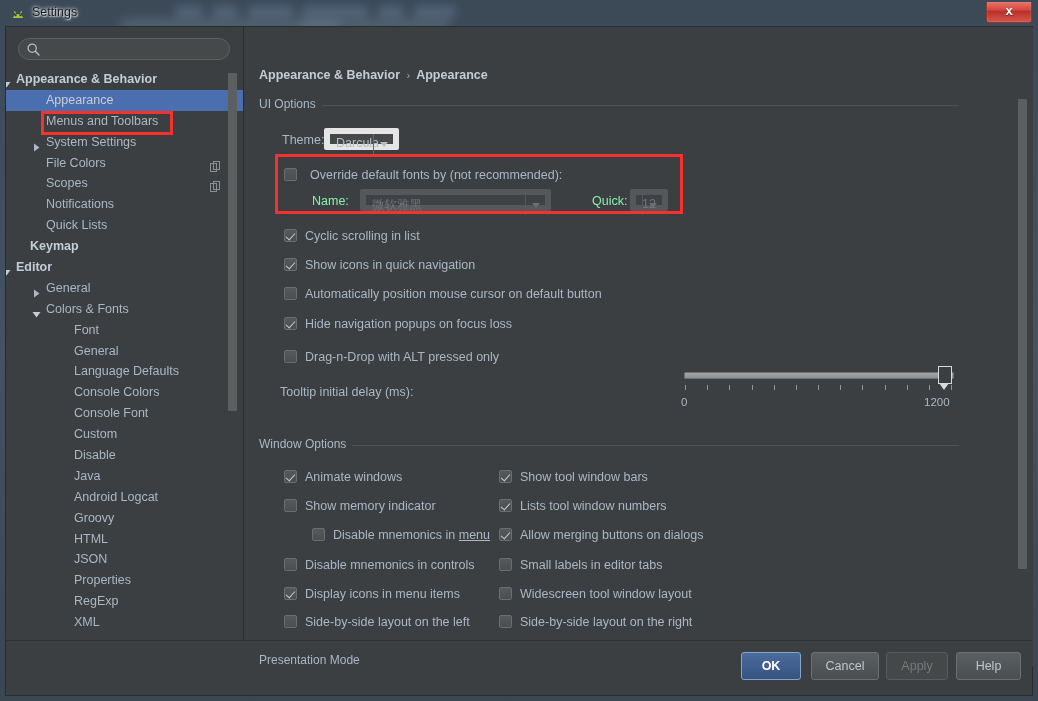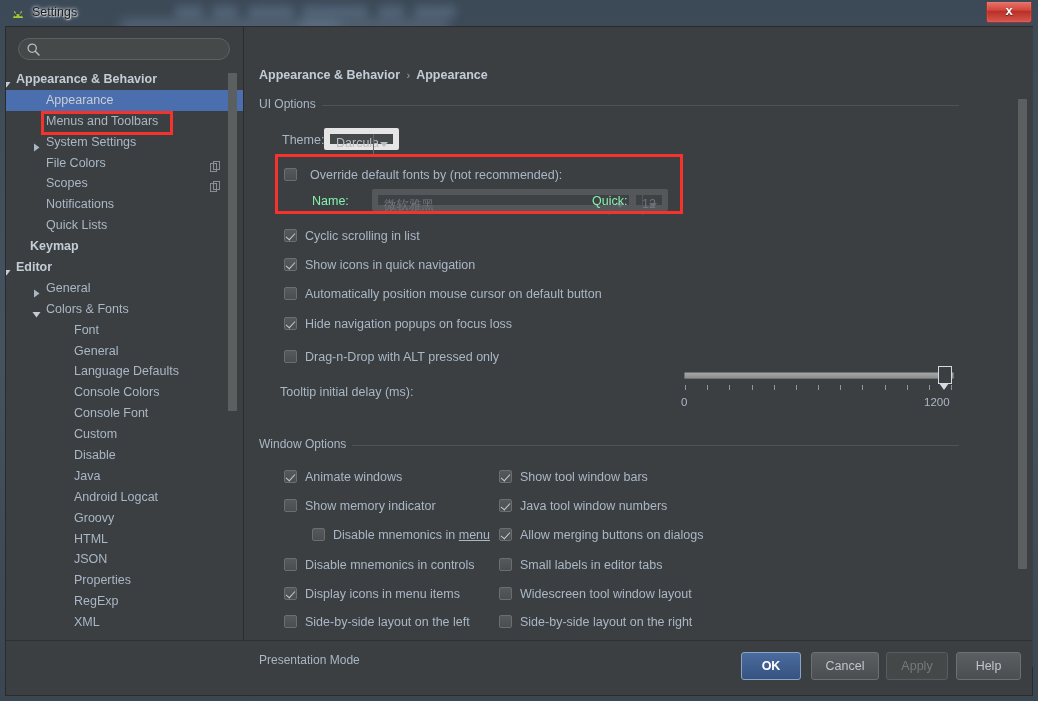--- a/index.html
+++ b/index.html
@@ -516,21 +516,21 @@
             <i class="tri-down"></i>
           </span>
       </div>
 
       <div class="cb-row" style="left:40px; top:137px;">
         <span class="cbx"></span>
         <span class="cb-label">Override default fonts by (not recommended):</span>
       </div>
 
       <span class="lbl-txt lbl-dim" style="position:absolute; left:68px; top:167px;">Name:</span>
-      <div class="combo disabled" style="left:128px; top:162px; width:263px;">
+      <div class="combo disabled" style="left:116px; top:162px; width:191px;">
         <span class="val">微软雅黑</span>
         <span class="arrowbtn">
             <i class="tri-down"></i>
           </span>
       </div>
       <span class="lbl-txt lbl-dim" style="position:absolute; left:348px; top:167px;">Quick:</span>
       <div class="combo disabled" style="left:386px; top:162px; width:38px;">
         <span class="val">12</span>
         <span class="arrowbtn">
             <i class="tri-down"></i>
@@ -573,21 +573,21 @@
       <div id="win-left-col">
           <div class="cb-row" style="left: 40px; top: 439px;"><span class="cbx checked"></span><span class="cb-label">Animate windows</span></div>
           <div class="cb-row" style="left: 40px; top: 468px;"><span class="cbx"></span><span class="cb-label">Show memory indicator</span></div>
           <div class="cb-row" style="left: 40px; top: 497px; padding-left: 28px;"><span class="cbx"></span><span class="cb-label">Disable mnemonics in <span class="mnem">menu</span></span></div>
           <div class="cb-row" style="left: 40px; top: 527px;"><span class="cbx"></span><span class="cb-label">Disable mnemonics in controls</span></div>
           <div class="cb-row" style="left: 40px; top: 556px;"><span class="cbx checked"></span><span class="cb-label">Display icons in menu items</span></div>
           <div class="cb-row" style="left: 40px; top: 584px;"><span class="cbx"></span><span class="cb-label">Side-by-side layout on the left</span></div>
         </div>
       <div id="win-right-col">
           <div class="cb-row" style="left: 255px; top: 439px;"><span class="cbx checked"></span><span class="cb-label">Show tool window bars</span></div>
-          <div class="cb-row" style="left: 255px; top: 468px;"><span class="cbx checked"></span><span class="cb-label">Java tool window numbers</span></div>
+          <div class="cb-row" style="left: 255px; top: 468px;"><span class="cbx checked"></span><span class="cb-label">Lists tool window numbers</span></div>
           <div class="cb-row" style="left: 255px; top: 497px;"><span class="cbx checked"></span><span class="cb-label">Allow merging buttons on dialogs</span></div>
           <div class="cb-row" style="left: 255px; top: 527px;"><span class="cbx"></span><span class="cb-label">Small labels in editor tabs</span></div>
           <div class="cb-row" style="left: 255px; top: 556px;"><span class="cbx"></span><span class="cb-label">Widescreen tool window layout</span></div>
           <div class="cb-row" style="left: 255px; top: 584px;"><span class="cbx"></span><span class="cb-label">Side-by-side layout on the right</span></div>
         </div>
 
       <div class="group" style="left:15px; top:634px; width:700px;">
         <div class="group-line" style="width:700px;"></div>
         <div class="group-title">Presentation Mode</div>
       </div>

